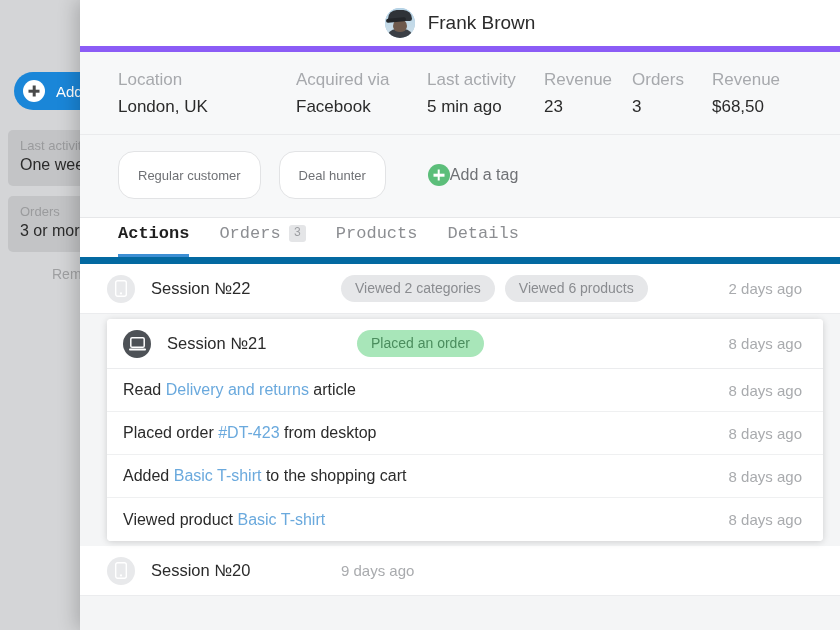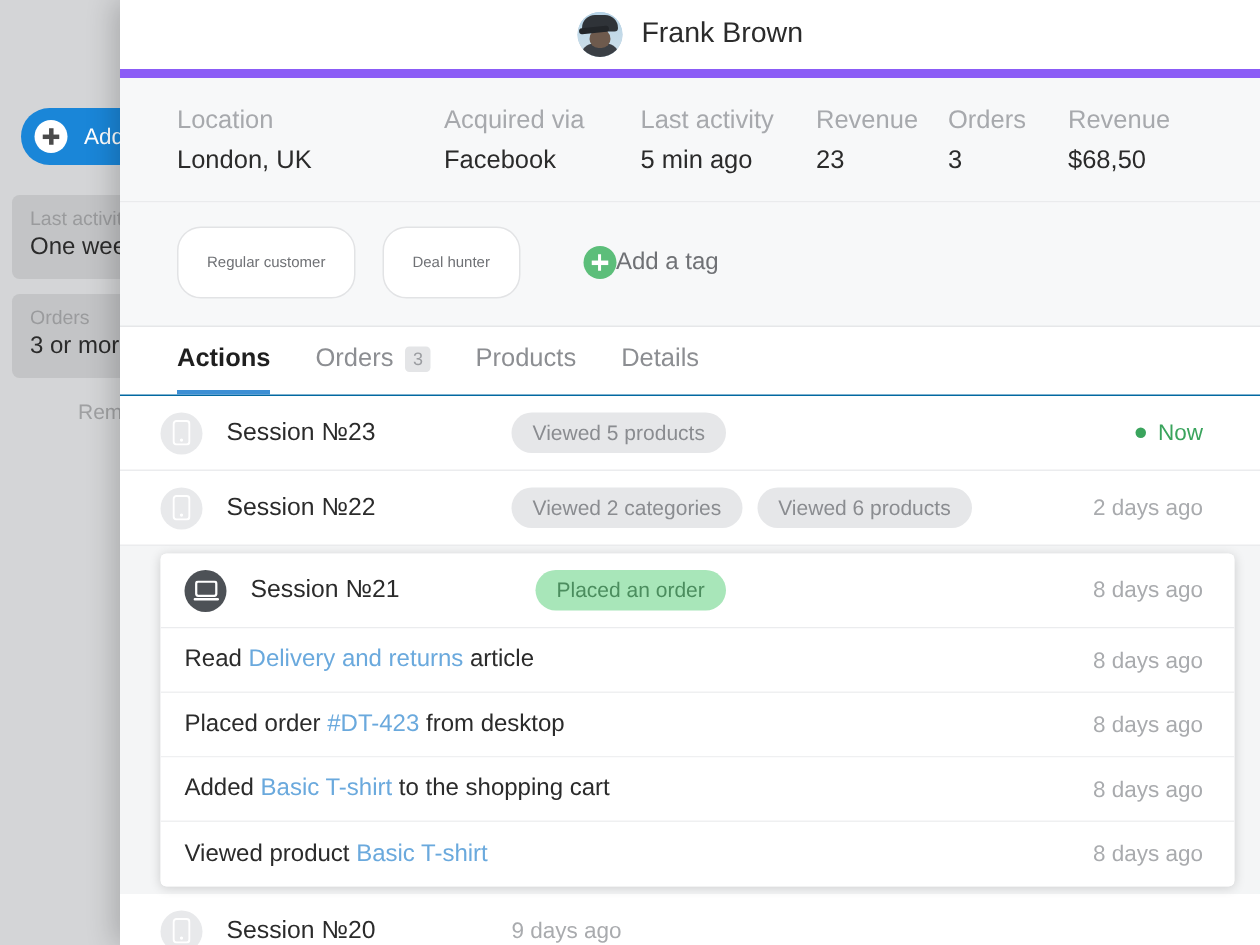--- a/index.html
+++ b/index.html
@@ -164,21 +164,21 @@
     align-items: center;
   }
   .tag-chip {
     height: 48px;
     background: #ffffff;
     border: 1px solid #e2e3e5;
     border-radius: 16px;
     display: flex;
     align-items: center;
     padding: 0 19px;
-    font-size: 10px;
+    font-size: 13px;
     color: #6f7175;
     white-space: nowrap;
     margin-right: 18px;
   }
   .add-tag {
     display: flex;
     align-items: center;
     margin-left: 24px;
     cursor: pointer;
   }
@@ -199,25 +199,26 @@
   .add-tag-icon::after  { width: 2.6px; height: 11px; transform: translate(-50%,-50%); }
   .add-tag-label {
     font-size: 16px;
     color: #6f7175;
     white-space: nowrap;
   }
 
   
   .tabs-strip {
     background: #ffffff;
-    border-bottom: 1px solid #0369a1;
+    border-bottom: 7px solid #0369a1;
     padding: 0 38px;
     display: flex;
     align-items: flex-end;
     height: 46px;
+    font-family: Liberation Mono, monospace;
   }
   .tab {
     display: flex;
     align-items: center;
     gap: 8px;
     padding: 0 0 11px 0;
     margin-right: 30px;
     font-size: 17px;
     color: #8c8e92;
     white-space: nowrap;
@@ -421,36 +422,20 @@
     <div class="tab">
       <span>Products</span>
     </div>
     <div class="tab">
       <span>Details</span>
     </div>
   </div>
 
   <div class="actions-list">
 
-    <div class="session-row">
-      <span class="device-icon">
-        <svg width="12" height="17" viewBox="0 0 12 17">
-            <rect x="0.7" y="0.7" width="10.6" height="15.6" rx="2" fill="none" stroke="#ffffff" stroke-width="1.4"></rect>
-            <circle cx="6" cy="13.4" r="1.1" fill="#ffffff"></circle>
-          </svg>
-      </span>
-      <span class="session-title">Session №23</span>
-      <span class="badges">
-        <span class="badge">Viewed 5 products</span>
-      </span>
-      <span class="row-time now">
-        <span class="now-dot"></span>
-        <span>Now</span>
-      </span>
-    </div>
 
     <div class="session-row">
       <span class="device-icon">
         <svg width="12" height="17" viewBox="0 0 12 17">
             <rect x="0.7" y="0.7" width="10.6" height="15.6" rx="2" fill="none" stroke="#ffffff" stroke-width="1.4"></rect>
             <circle cx="6" cy="13.4" r="1.1" fill="#ffffff"></circle>
           </svg>
       </span>
       <span class="session-title">Session №22</span>
       <span class="badges">

